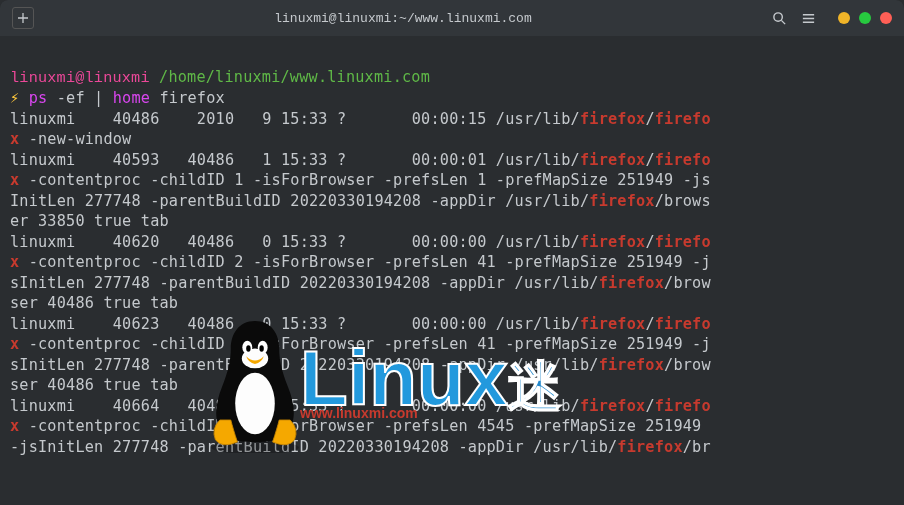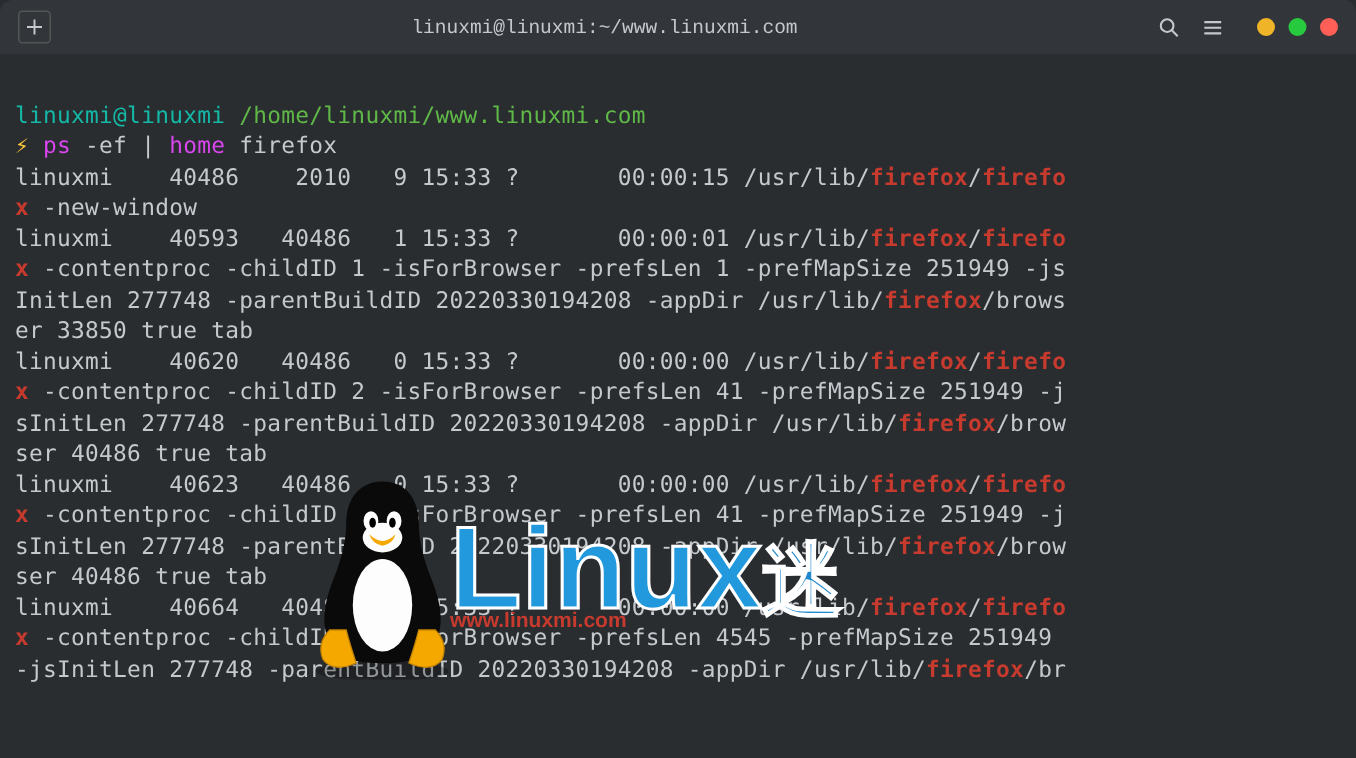--- a/index.html
+++ b/index.html
@@ -50,21 +50,21 @@
   .dot-max { background: #27c93f; }
   .dot-close { background: #ff5f56; }
   .terminal {
     padding: 10px 10px 0 10px;
     color: #c5c9cd;
     line-height: 1.35;
     white-space: pre;
     font-size: 15.2px;
     letter-spacing: 0.2px;
   }
-  .user { color: #14b8a6; }
+  .user { color: #ec4899; font-family: Liberation Mono, monospace; }
   .path { color: #5fb847; }
   .lightning { color: #ffc83d; }
   .cmd-green { color: #d946ef; }
   .red { color: #c73a2e; font-weight: bold; }
   .watermark {
     position: absolute;
     top: 310px;
     left: 200px;
     display: flex;
     align-items: center;

